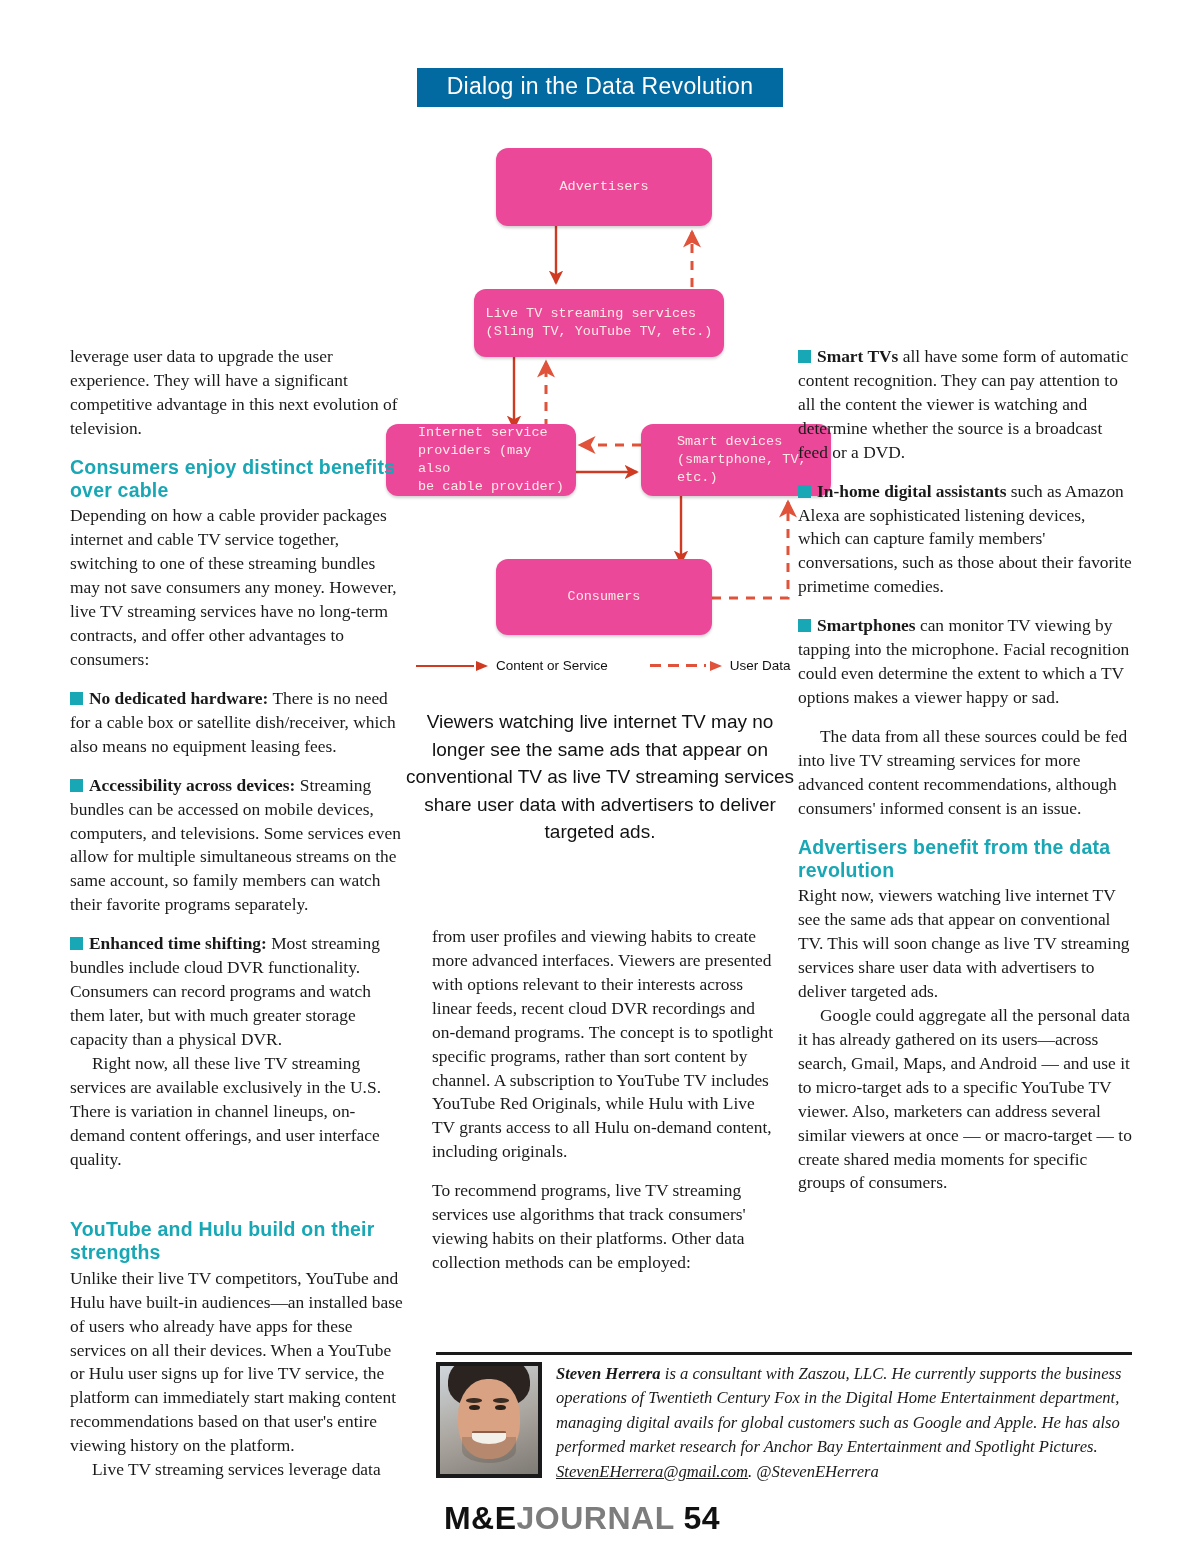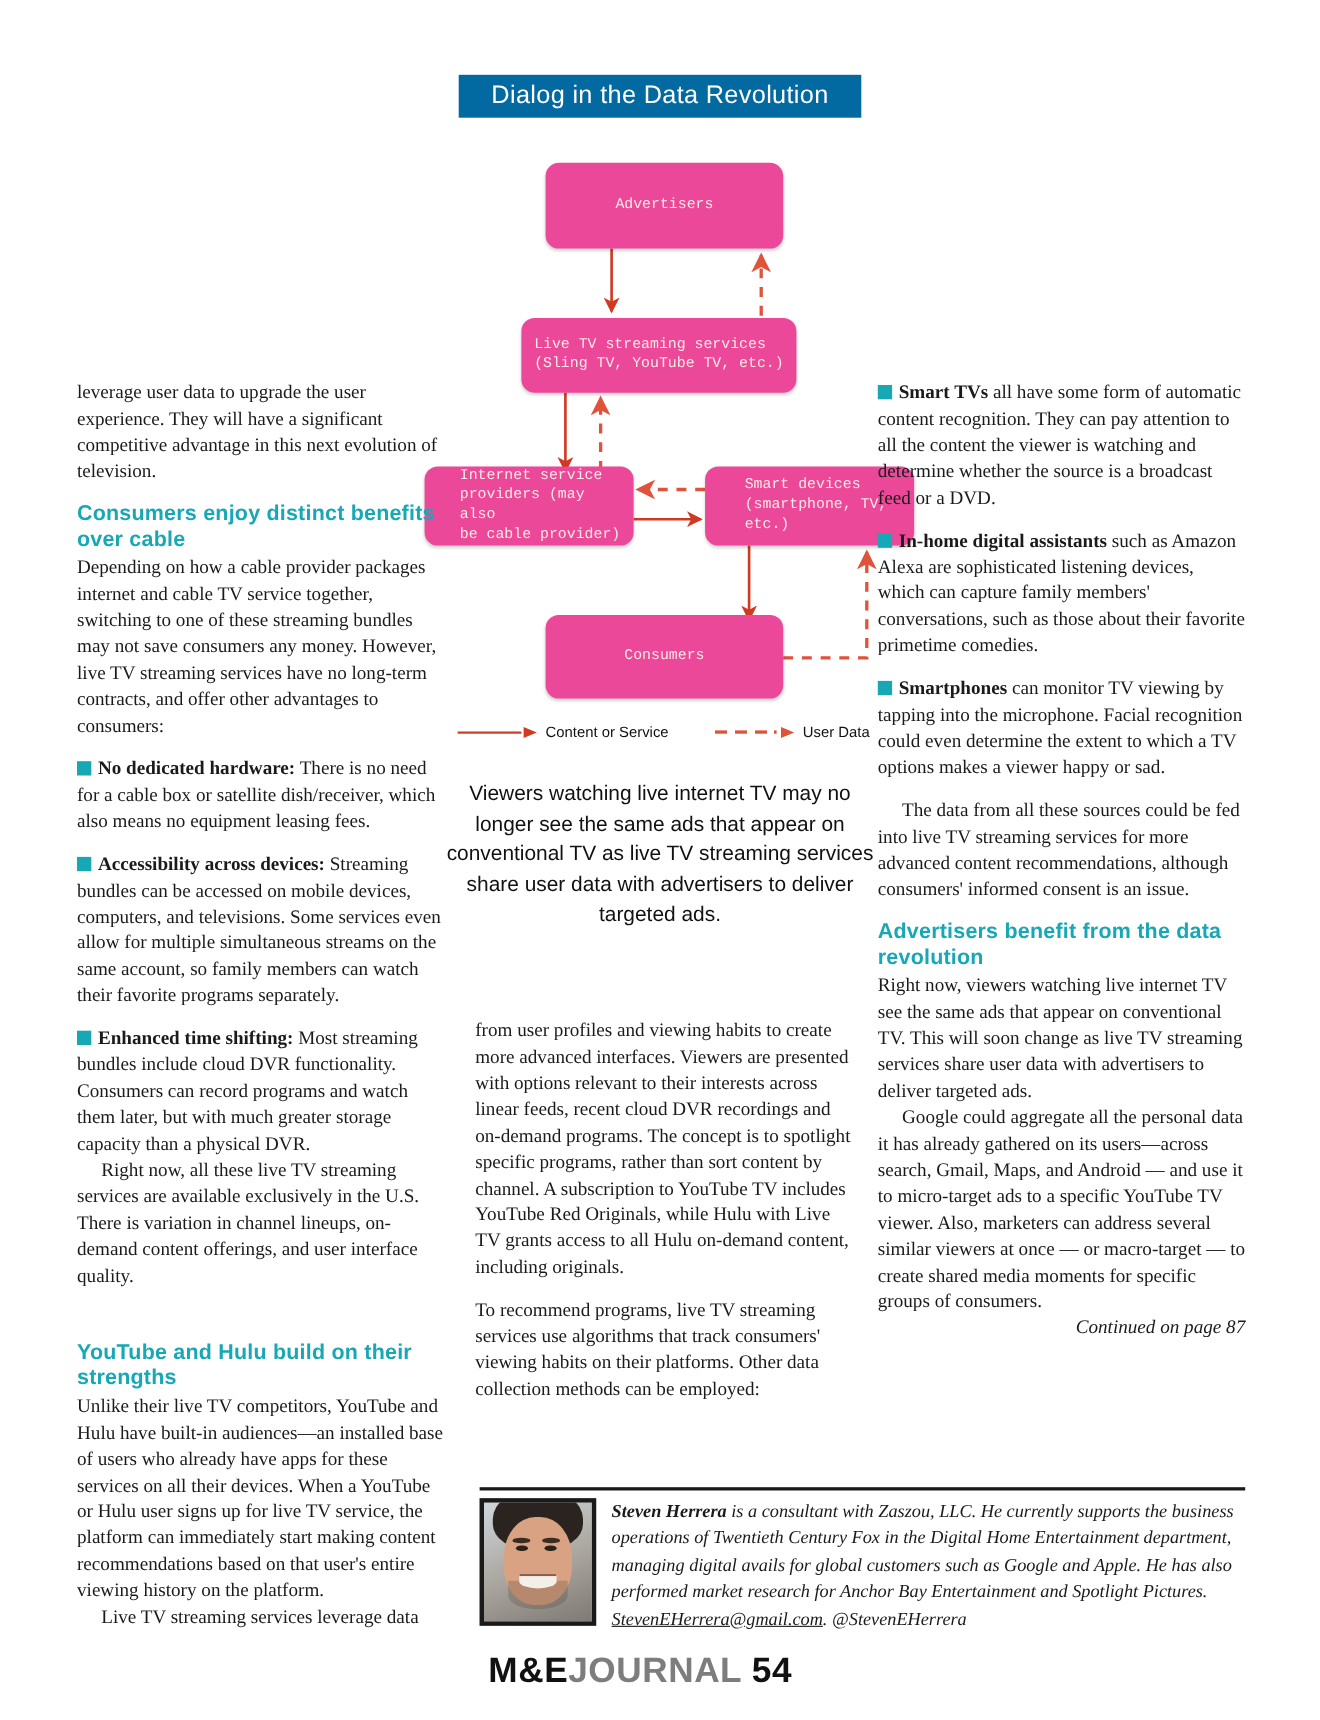--- a/index.html
+++ b/index.html
@@ -241,21 +241,20 @@
 
   <p class="bullet-para" style="text-indent:22px;"><span class="bsq"></span><b>Smartphones</b><span> can monitor TV viewing by tapping into the microphone. Facial recognition could even determine the extent to which a TV options makes a viewer happy or sad.</span></p>
   <div class="gap"></div>
 
   <p class="nogap" style="text-indent:22px;">The data from all these sources could be fed into live TV streaming services for more advanced content recommendations, although consumers' informed consent is an issue.</p>
   <div class="gap"></div>
 
   <h2 class="head">Advertisers benefit from the data revolution</h2>
   <p class="nogap">Right now, viewers watching live internet TV see the same ads that appear on conventional TV. This will soon change as live TV streaming services share user data with advertisers to deliver targeted ads.</p>
   <p>Google could aggregate all the personal data it has already gathered on its users—across search, Gmail, Maps, and Android — and use it to micro-target ads to a specific YouTube TV viewer. Also, marketers can address several similar viewers at once — or macro-target — to create shared media moments for specific groups of consumers.</p>
-  <p class="nogap" style="text-align:right;font-style:italic;">Continued on page 87</p>
 </div>
 
 <div class="bio-rule"></div>
 <div class="bio">
   <div class="bio-photo">
     <div class="bg"></div>
       <div class="hair"></div>
       <div class="face"></div>
     <div class="brow-l"></div>
       <div class="brow-r"></div>

